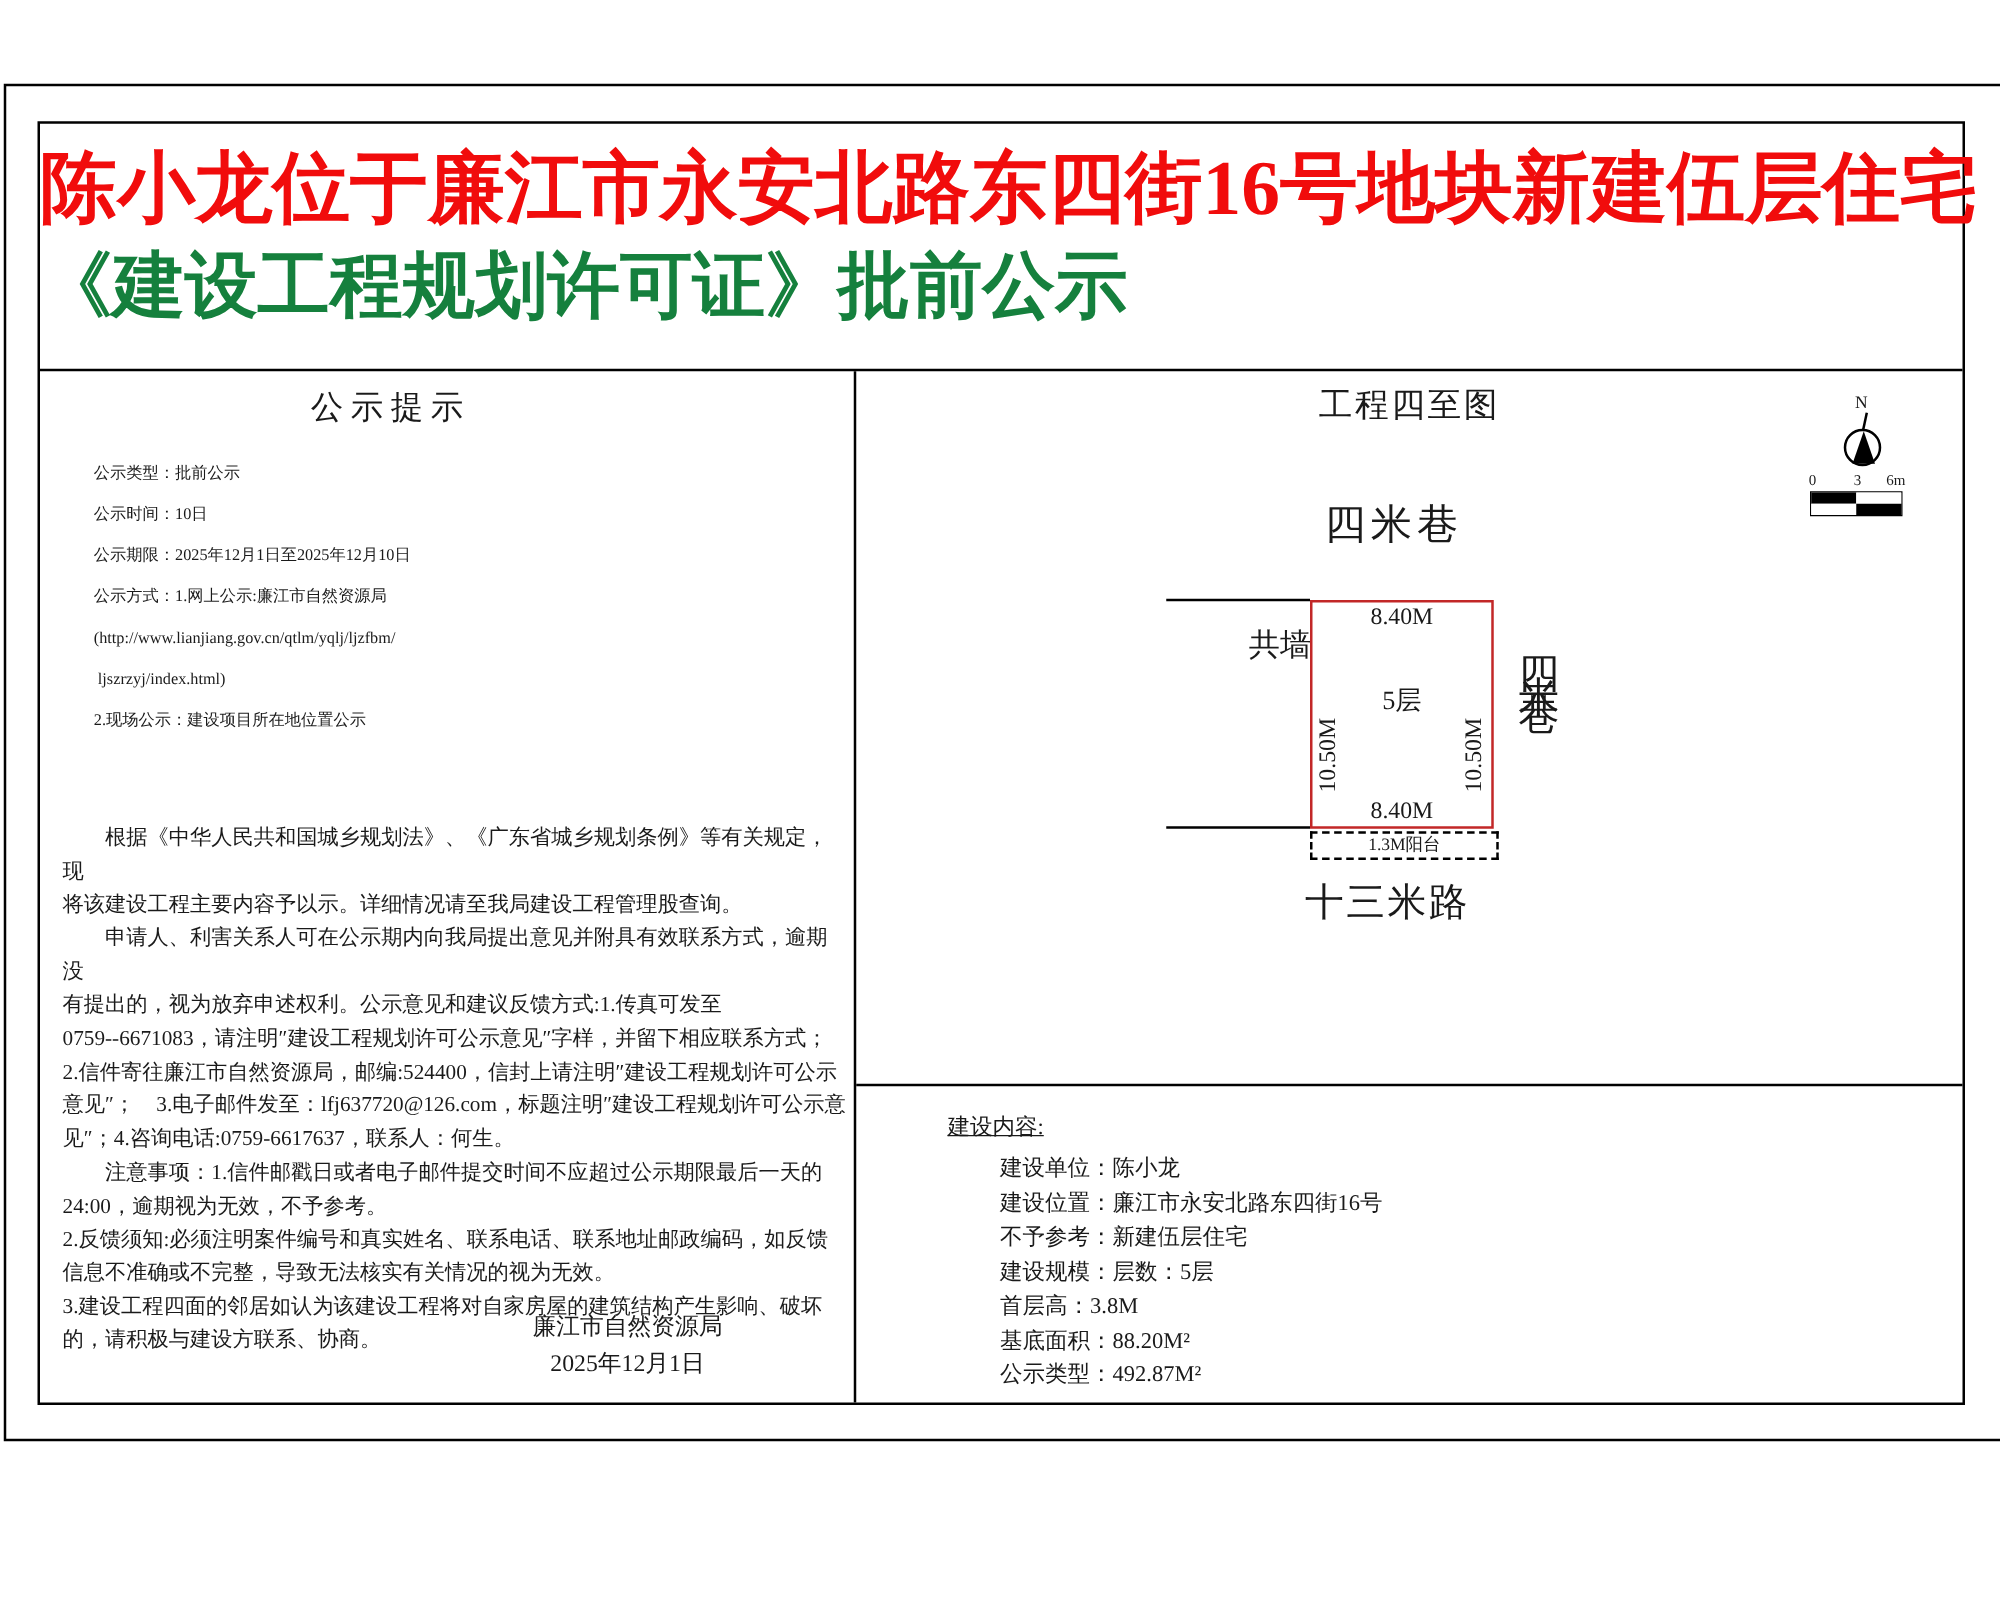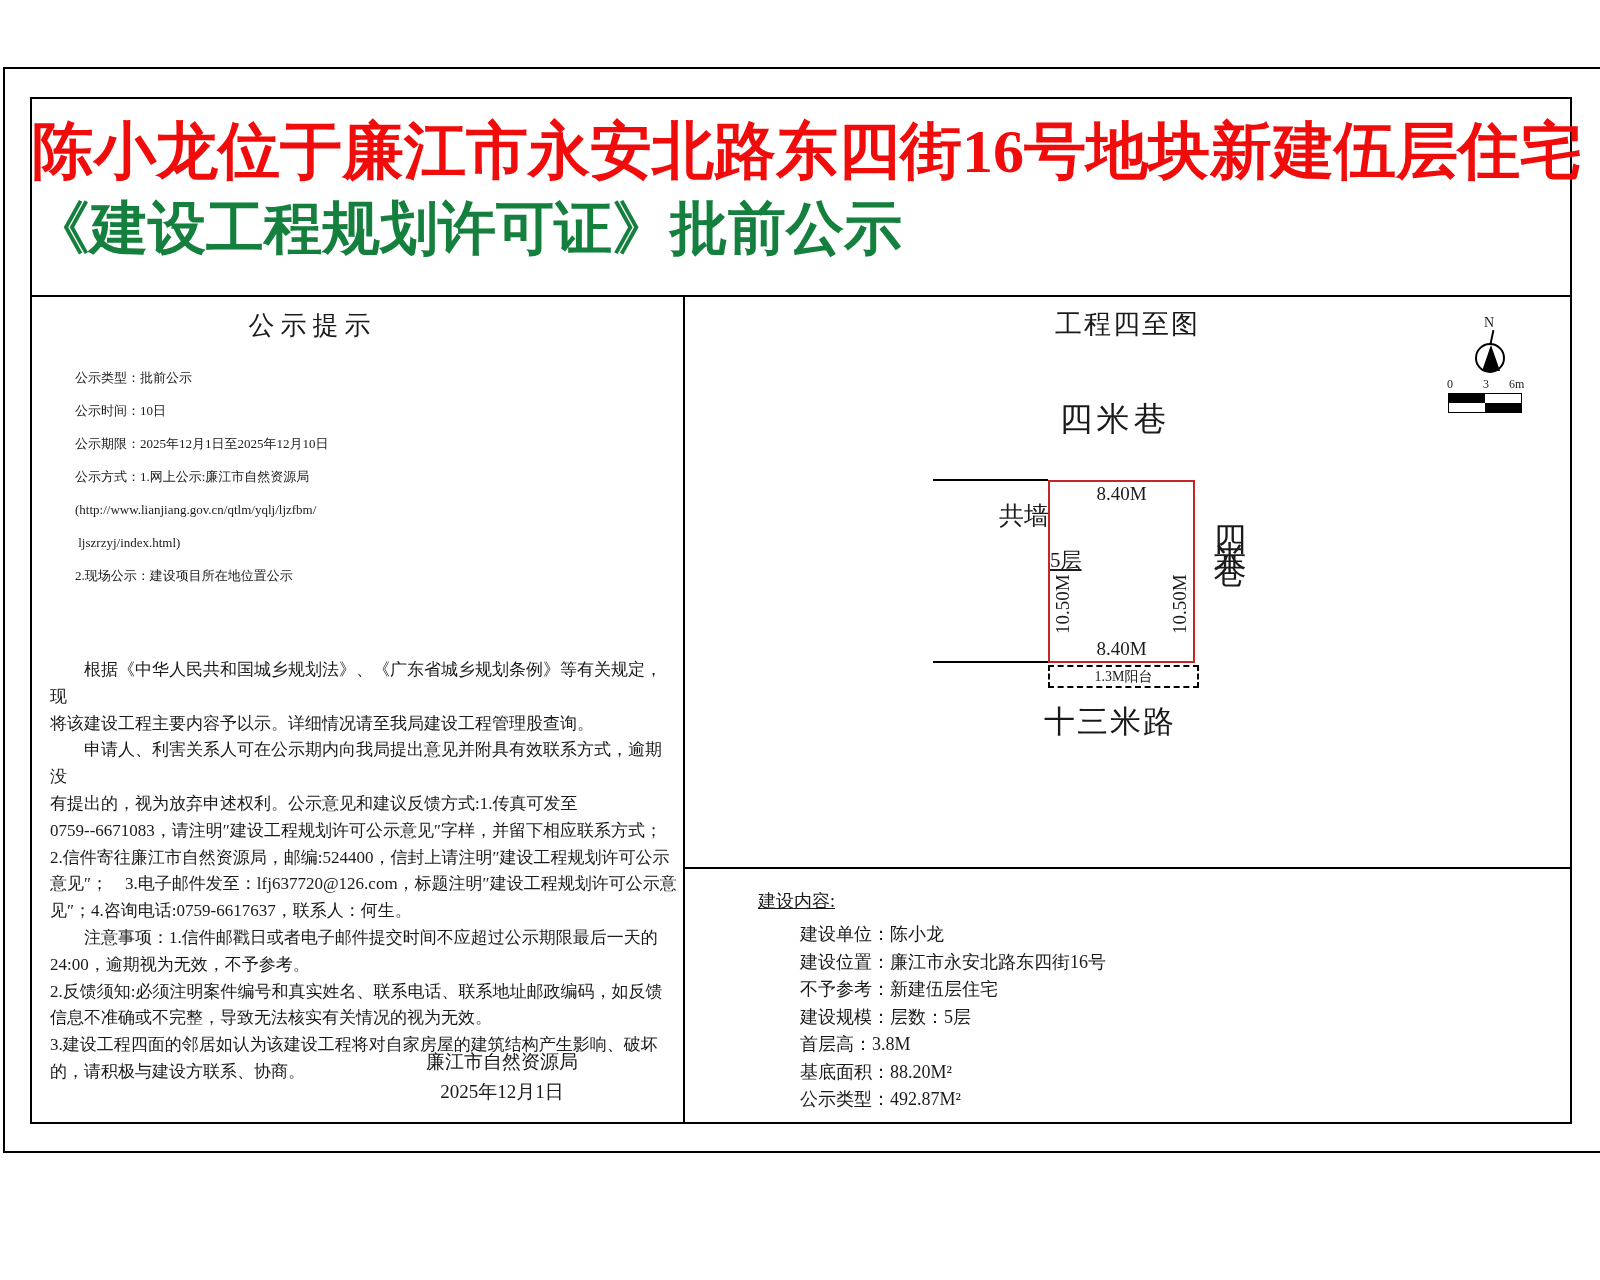--- a/index.html
+++ b/index.html
@@ -51,21 +51,21 @@
   .scale-bar .c3{background:#fff;} .scale-bar .c4{background:#000;}
   .road-top{position:absolute;left:350px;top:100px;width:160px;text-align:center;
         font-size:33px;letter-spacing:4px;}
   .wall-line-top{position:absolute;left:248px;top:182px;width:115px;height:2px;background:#000;}
   .wall-line-bottom{position:absolute;left:248px;top:364px;width:115px;height:2px;background:#000;}
   .wall-label{position:absolute;left:314px;top:202px;font-size:25px;}
   .site-rect{position:absolute;left:363px;top:183px;width:147px;height:183px;
         border:2px solid #c22727;box-sizing:border-box;}
   .dim-top{position:absolute;top:1px;left:0;width:100%;text-align:center;font-size:19px;}
   .dim-bottom{position:absolute;bottom:1px;left:0;width:100%;text-align:center;font-size:19px;}
-  .floors{position:absolute;top:64px;left:0;width:100%;text-align:left;font-size:21px;text-decoration:underline;}
+  .floors{position:absolute;top:64px;left:0;width:100%;text-align:center;font-size:21px;}
   .dim-left,.dim-right{position:absolute;top:28px;height:124px;display:flex;align-items:center;
         writing-mode:vertical-rl;transform:rotate(180deg);font-size:19px;}
   .dim-left{left:2px;} .dim-right{right:2px;}
   .balcony{position:absolute;left:363px;top:368px;width:151px;height:23px;
         border:2px dashed #000;box-sizing:border-box;text-align:center;
         font-size:14px;line-height:19px;}
   .road-right{position:absolute;left:522px;top:203px;font-size:33px;
         writing-mode:vertical-lr;letter-spacing:14px;}
   .road-bottom{position:absolute;left:340px;top:404px;width:170px;text-align:center;
         font-size:31px;letter-spacing:2px;}

